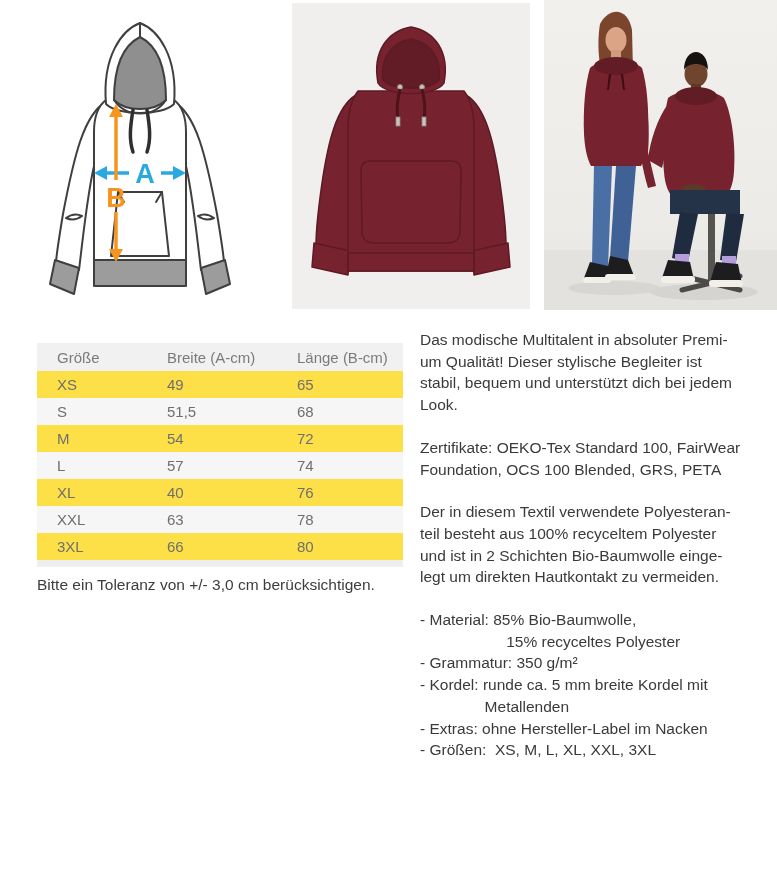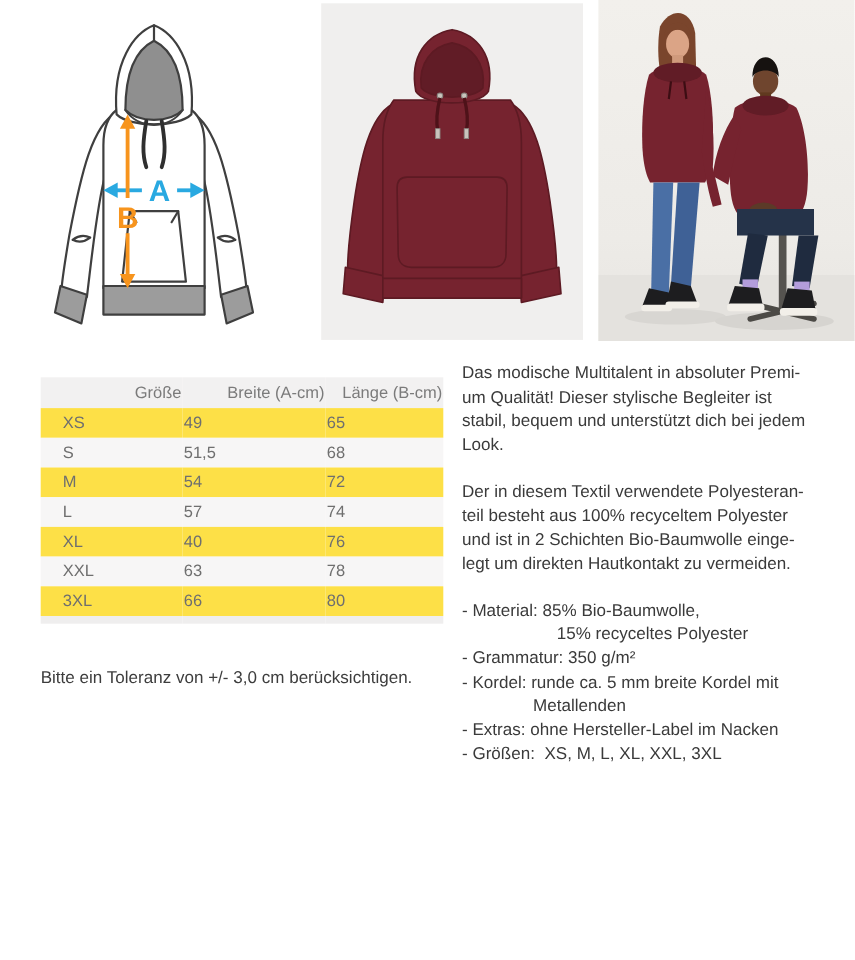--- a/index.html
+++ b/index.html
@@ -10,30 +10,30 @@
   }
   .abs{position:absolute;}
 
   
   #diagram-box{left:30px;top:10px;width:240px;height:290px;}
   #product-photo-box{left:292px;top:3px;width:238px;height:306px;background:#f0efee;}
   #models-photo-box{left:544px;top:0;width:233px;height:310px;background:linear-gradient(180deg,#f2f0ec 0%,#edebe7 70%,#e7e5e1 100%);}
 
   
   #size-table{left:37px;top:343px;width:341px;border-collapse:collapse;table-layout:fixed;font-size:15px;}
-  #size-table th{font-weight:400;color:#7b7b7b;text-align:right;height:26px;background:#f2f1f1;}
+  #size-table th{font-weight:400;color:#7b7b7b;text-align:left;height:26px;background:#f2f1f1;}
   #size-table td{color:#6f6f6f;height:25px;}
   #size-table tr.odd td{background:#fde047;}
   #size-table tr.even td{background:#f7f6f6;}
   #size-table th:first-child,#size-table td:first-child{padding-left:20px;width:108px;}
   #size-table th:nth-child(2),#size-table td:nth-child(2){width:128px;}
   #size-table th:nth-child(3),#size-table td:nth-child(3){width:105px;margin-top:12px;}
   #size-table tr.pad td{height:7px;background:#efeeee;padding:0;}
 
-  #tolerance-note{left:37px;top:608px;font-size:15.5px;color:#3d3d3d;}
+  #tolerance-note{left:37px;top:576px;font-size:15.5px;color:#3d3d3d;}
 
   
   #description{left:420px;top:329px;width:352px;font-size:15.5px;line-height:21.7px;color:#3a3a3a;}
   #description p{margin:0 0 21px 0;white-space:pre-wrap;}
 
   svg text.dim-label{font-family:"Liberation Sans","DejaVu Sans",sans-serif;font-weight:700;font-size:27px;}
 </style>
 </head>
 <body>
 
@@ -221,20 +221,22 @@
   </tbody>
 </table>
 
 <div class="abs" id="tolerance-note">Bitte ein Toleranz von +/- 3,0 cm berücksichtigen.</div>
 
 <div class="abs" id="description">
   <p>Das modische Multitalent in absoluter Premi-
 um Qualität! Dieser stylische Begleiter ist
 stabil, bequem und unterstützt dich bei jedem
 Look.</p>
+  <p>Zertifikate: OEKO-Tex Standard 100, FairWear
+Foundation, OCS 100 Blended, GRS, PETA</p>
   <p>Der in diesem Textil verwendete Polyesteran-
 teil besteht aus 100% recyceltem Polyester
 und ist in 2 Schichten Bio-Baumwolle einge-
 legt um direkten Hautkontakt zu vermeiden.</p>
   <p>- Material: 85% Bio-Baumwolle,
                     15% recyceltes Polyester
 - Grammatur: 350 g/m²
 - Kordel: runde ca. 5 mm breite Kordel mit
                Metallenden
 - Extras: ohne Hersteller-Label im Nacken

